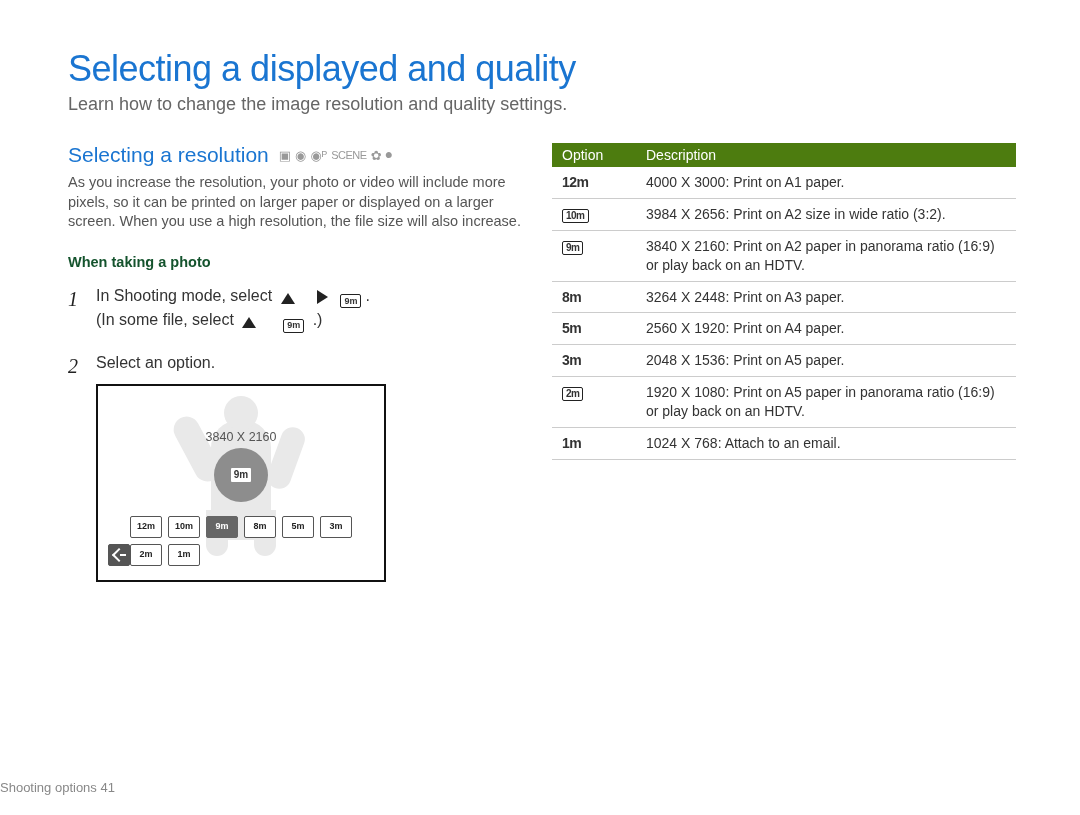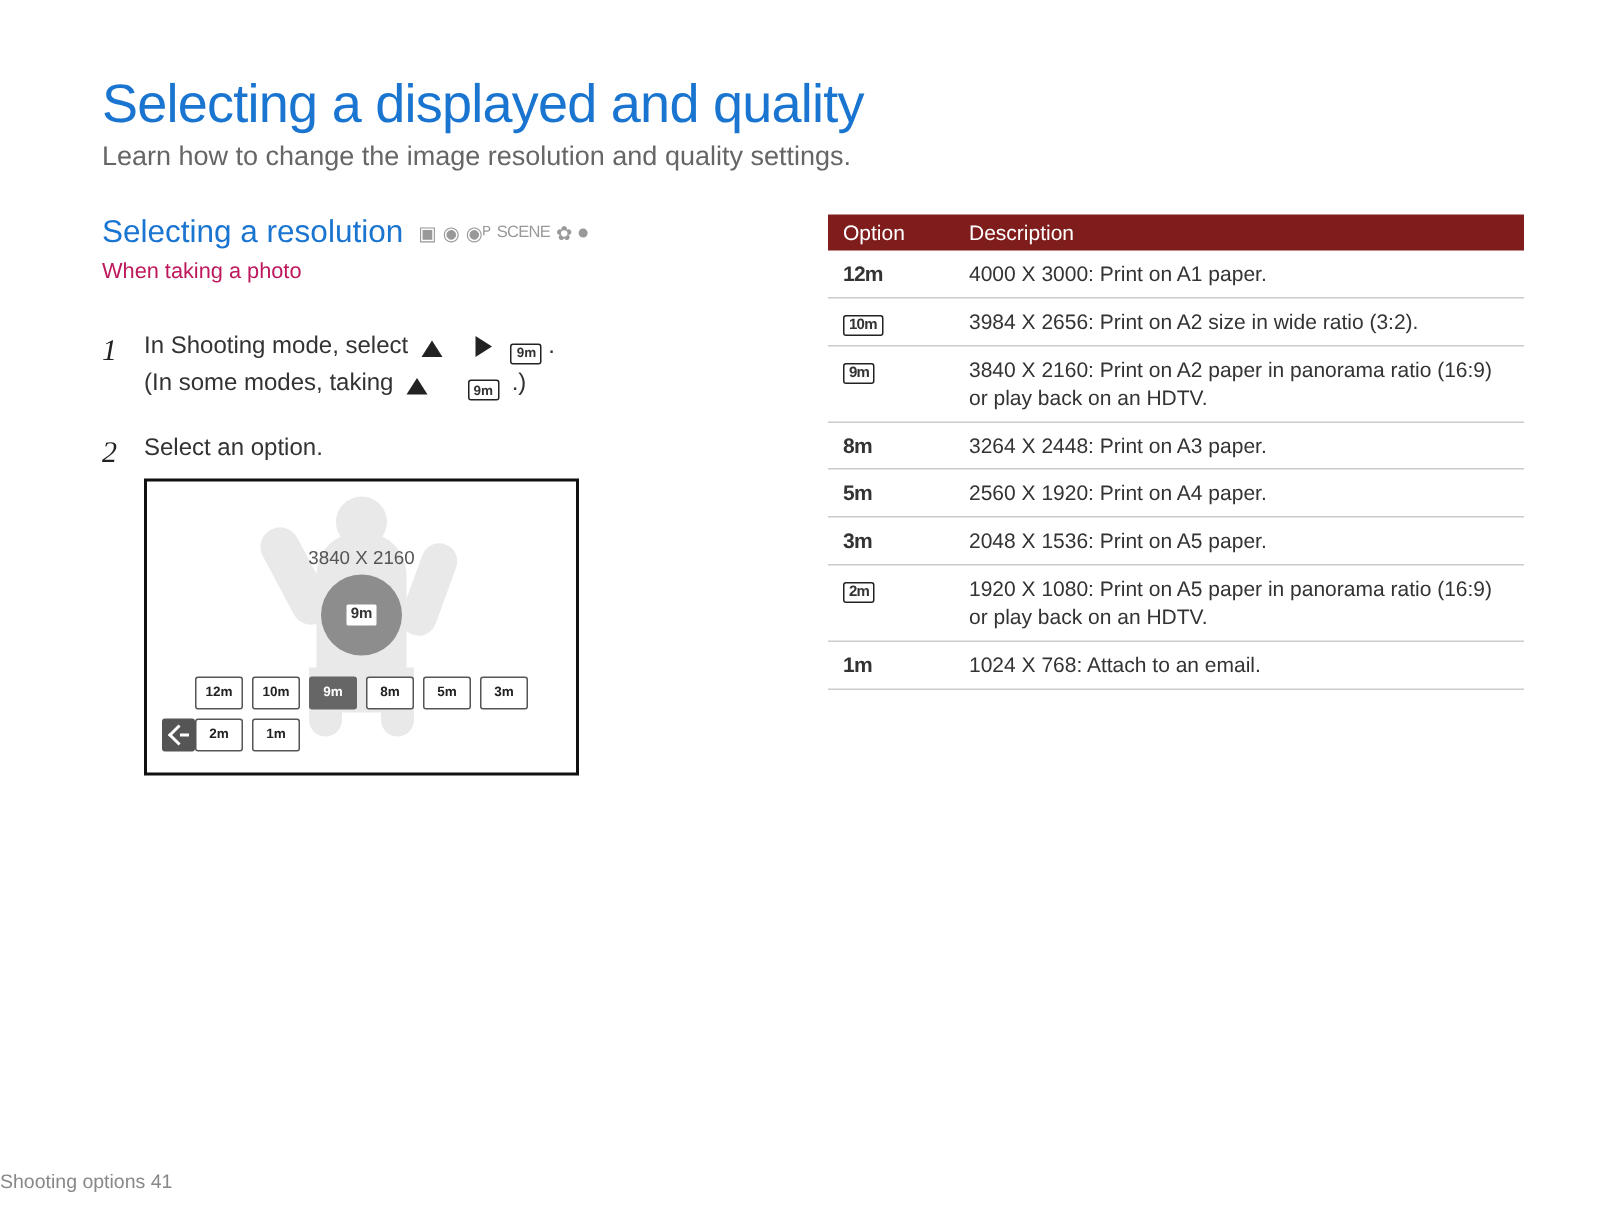--- a/index.html
+++ b/index.html
@@ -6,21 +6,21 @@
   .page{position:relative;width:1080px;height:815px;box-sizing:border-box;padding:48px 64px 0 68px}
   .h1{color:#1a75d1;font-size:36px;font-weight:400;letter-spacing:-.5px;margin:0 0 4px 0}
   .subtitle{color:#666;font-size:18px;margin:0 0 28px 0}
   .cols{display:flex;gap:24px}
   .left{width:460px}
   .right{flex:1}
   .h2{color:#1a75d1;font-size:21px;font-weight:400;margin:0 0 6px 0;display:flex;align-items:center;gap:10px}
   .modeicons{display:flex;gap:4px;align-items:center;color:#999}
   .modeicons .mi{font-size:13px}
   .body{color:#555;font-size:14.5px;line-height:1.35;margin:0 0 22px 0}
-  .sub{font-weight:400;color:#be185d;font-size:14.5px;margin:0 0 30px 0}
+  .sub{font-weight:700;color:#14532d;font-size:14.5px;margin:0 0 14px 0}
   .steps{counter-reset:s;margin:0;padding:0;list-style:none}
   .steps>li{position:relative;padding-left:28px;margin:0 0 18px 0;color:#333;font-size:16px;line-height:1.55}
   .steps>li .num{position:absolute;left:0;top:0;font-family:Georgia,serif;font-style:italic;font-size:20px;color:#222}
   .inline-ico{display:inline-flex;vertical-align:-3px;margin:0 4px}
   .ico-up{width:0;height:0;border-left:7px solid transparent;border-right:7px solid transparent;border-bottom:11px solid #222}
   .ico-right{width:0;height:0;border-top:7px solid transparent;border-bottom:7px solid transparent;border-left:11px solid #222;margin-left:10px}
   .ico-box{display:inline-flex;align-items:center;justify-content:center;border:1.5px solid #222;border-radius:2px;padding:0 3px;font-size:9px;font-weight:700;line-height:1;height:14px;box-sizing:border-box}
 
   
   .screen{width:290px;height:198px;border:2.5px solid #111;background:#fff;margin-top:8px;position:relative;box-sizing:border-box}
@@ -37,21 +37,21 @@
   .optrow{position:absolute;left:32px;bottom:42px;display:flex;gap:6px}
   .opt{width:30px;height:20px;border:1.5px solid #555;border-radius:2px;display:flex;align-items:center;justify-content:center;font-size:9px;font-weight:700;color:#222;background:#fff}
   .opt.sel{background:#666;color:#fff;border-color:#666}
   .optrow2{position:absolute;left:32px;bottom:14px;display:flex;gap:6px}
   .back{position:absolute;left:10px;bottom:14px;width:20px;height:20px;border:1.5px solid #555;border-radius:2px;background:#555;display:flex;align-items:center;justify-content:center}
   .back::before{content:"";display:block;width:8px;height:8px;border-left:2px solid #fff;border-bottom:2px solid #fff;transform:rotate(45deg)}
   .back::after{content:"";position:absolute;right:3px;width:6px;height:2px;background:#fff}
 
   
   table{border-collapse:collapse;width:100%;font-size:14px;color:#333}
-  thead th{background:#7f1d1d;color:#fff;font-weight:400;text-align:left;padding:4px 10px;font-size:14px}
+  thead th{background:#4d7c0f;color:#fff;font-weight:400;text-align:left;padding:4px 10px;font-size:14px}
   thead th:first-child{width:64px}
   tbody td{border-bottom:1px solid #ccc;padding:6px 10px;vertical-align:top;line-height:1.35}
   tbody tr:last-child td{border-bottom:1px solid #ccc}
   .ticon{display:inline-flex;align-items:center;justify-content:center;font-weight:700;font-size:14px;letter-spacing:-.5px}
   .ticon.box{border:1.5px solid #222;border-radius:2px;padding:0 3px;font-size:10px;height:14px;box-sizing:border-box}
   .b{font-weight:400}
 
   .footer{position:absolute;left:0;bottom:20px;width:100%;color:#888;font-size:13px}
 </style>
 </head>
@@ -68,34 +68,35 @@
         <span>Selecting a resolution</span>
         <span class="modeicons">
           <span class="mi">▣</span>
           <span class="mi">◉</span>
           <span class="mi">◉ᴾ</span>
           <span class="mi" style="font-family:Liberation Sans, sans-serif;font-size:11px;letter-spacing:-.5px">SCENE</span>
           <span class="mi">✿</span>
           <span class="mi">⏺</span>
         </span>
       </div>
+      <p class="body">As you increase the resolution, your photo or video will include more pixels, so it can be printed on larger paper or displayed on a larger screen. When you use a high resolution, the file size will also increase.</p>
       <p class="sub">When taking a photo</p>
 
       <ol class="steps">
         <li>
           <span class="num">1</span>
           <span>In Shooting mode, select</span>
           <span class="inline-ico">
               <span class="ico-up"></span>
             </span>
           <span class="inline-ico">
               <span class="ico-right"></span>
             </span>
           <span class="inline-ico ico-box">9m</span>.<br>
-          <span>(In some modes, taking</span>
+          <span>(In some file, select</span>
           <span class="inline-ico">
               <span class="ico-up"></span>
             </span>
           <span style="display:inline-block;width:10px"></span>
           <span class="inline-ico ico-box">9m</span>
           <span>.)</span>
         </li>
         <li>
           <span class="num">2</span>
           <span>Select an option.</span>

